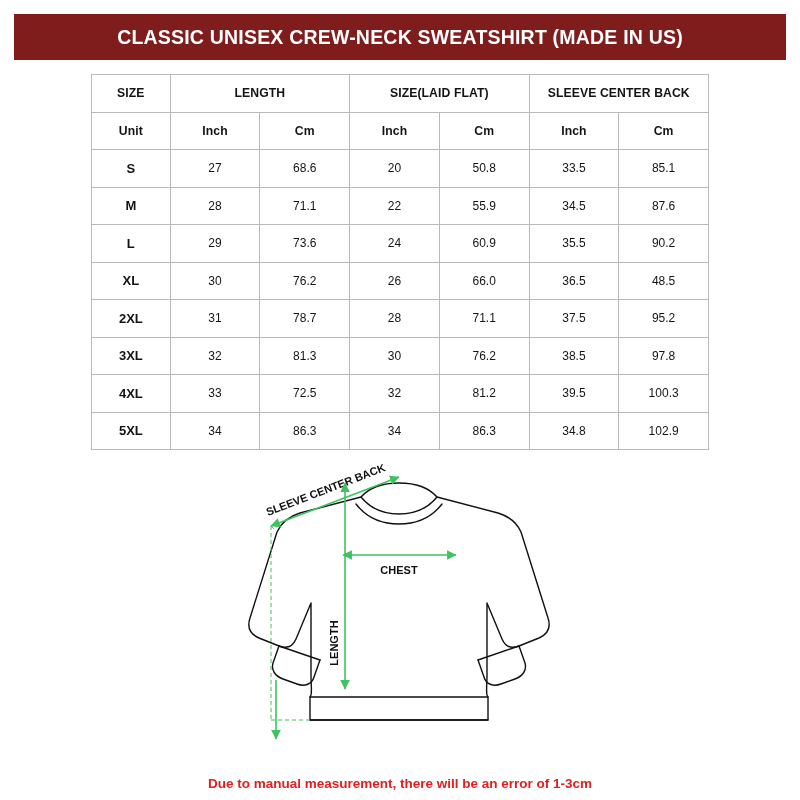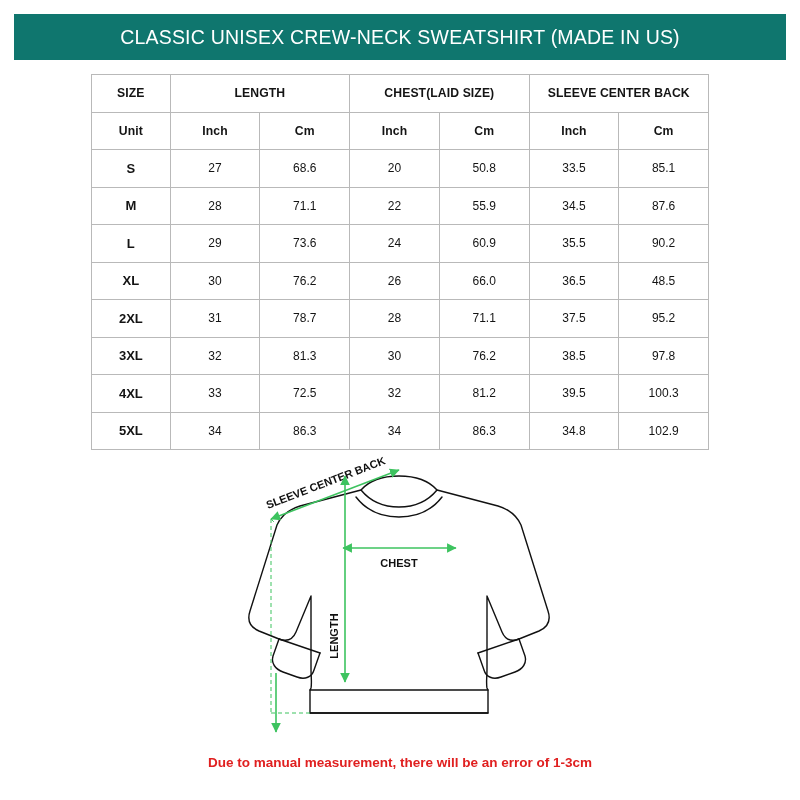--- a/index.html
+++ b/index.html
@@ -18,35 +18,35 @@
   .page {
     position: relative;
     width: 800px;
     height: 800px;
     box-sizing: border-box;
     padding: 14px 14px 0 14px;
   }
 
   
   .banner {
-    background: #0f766e;
+    background: #7f1d1d;
     color: #ffffff;
     height: 46px;
     display: flex;
     align-items: center;
     justify-content: center;
     font-size: 19.5px;
-    font-weight: normal;
+    font-weight: bold;
     letter-spacing: 0.2px;
     text-transform: uppercase;
   }
 
   
   .table-wrap {
-    margin: 14px auto 1px auto;
+    margin: 14px auto 8px auto;
     width: 618px;
   }
   table.size-table {
     border-collapse: collapse;
     width: 100%;
     table-layout: fixed;
   }
   table.size-table th,
   table.size-table td {
     border: 1px solid #b9b9b9;
@@ -84,21 +84,21 @@
   .illu svg {
     display: block;
   }
 
   
   .note {
     text-align: center;
     color: #e02020;
     font-weight: bold;
     font-size: 13.5px;
-    margin-top: 4px;
+    margin-top: 18px;
   }
 </style>
 </head>
 <body>
 
 <div class="page">
 
   <div class="banner">CLASSIC UNISEX CREW-NECK SWEATSHIRT (MADE IN US)</div>
 
   <div class="table-wrap">
@@ -109,21 +109,21 @@
           <col class="c-cell">
           <col class="c-cell">
           <col class="c-cell">
           <col class="c-cell">
           <col class="c-cell">
       </colgroup>
       <thead>
         <tr>
           <th class="grp-head">SIZE</th>
           <th class="grp-head" colspan="2">LENGTH</th>
-          <th class="grp-head" colspan="2">CHEST(LAID SIZE)</th>
+          <th class="grp-head" colspan="2">SIZE(LAID FLAT)</th>
           <th class="grp-head" colspan="2">SLEEVE CENTER BACK</th>
         </tr>
         <tr>
           <th>Unit</th>
           <th>Inch</th>
           <th>Cm</th>
           <th>Inch</th>
           <th>Cm</th>
           <th>Inch</th>
           <th>Cm</th>

